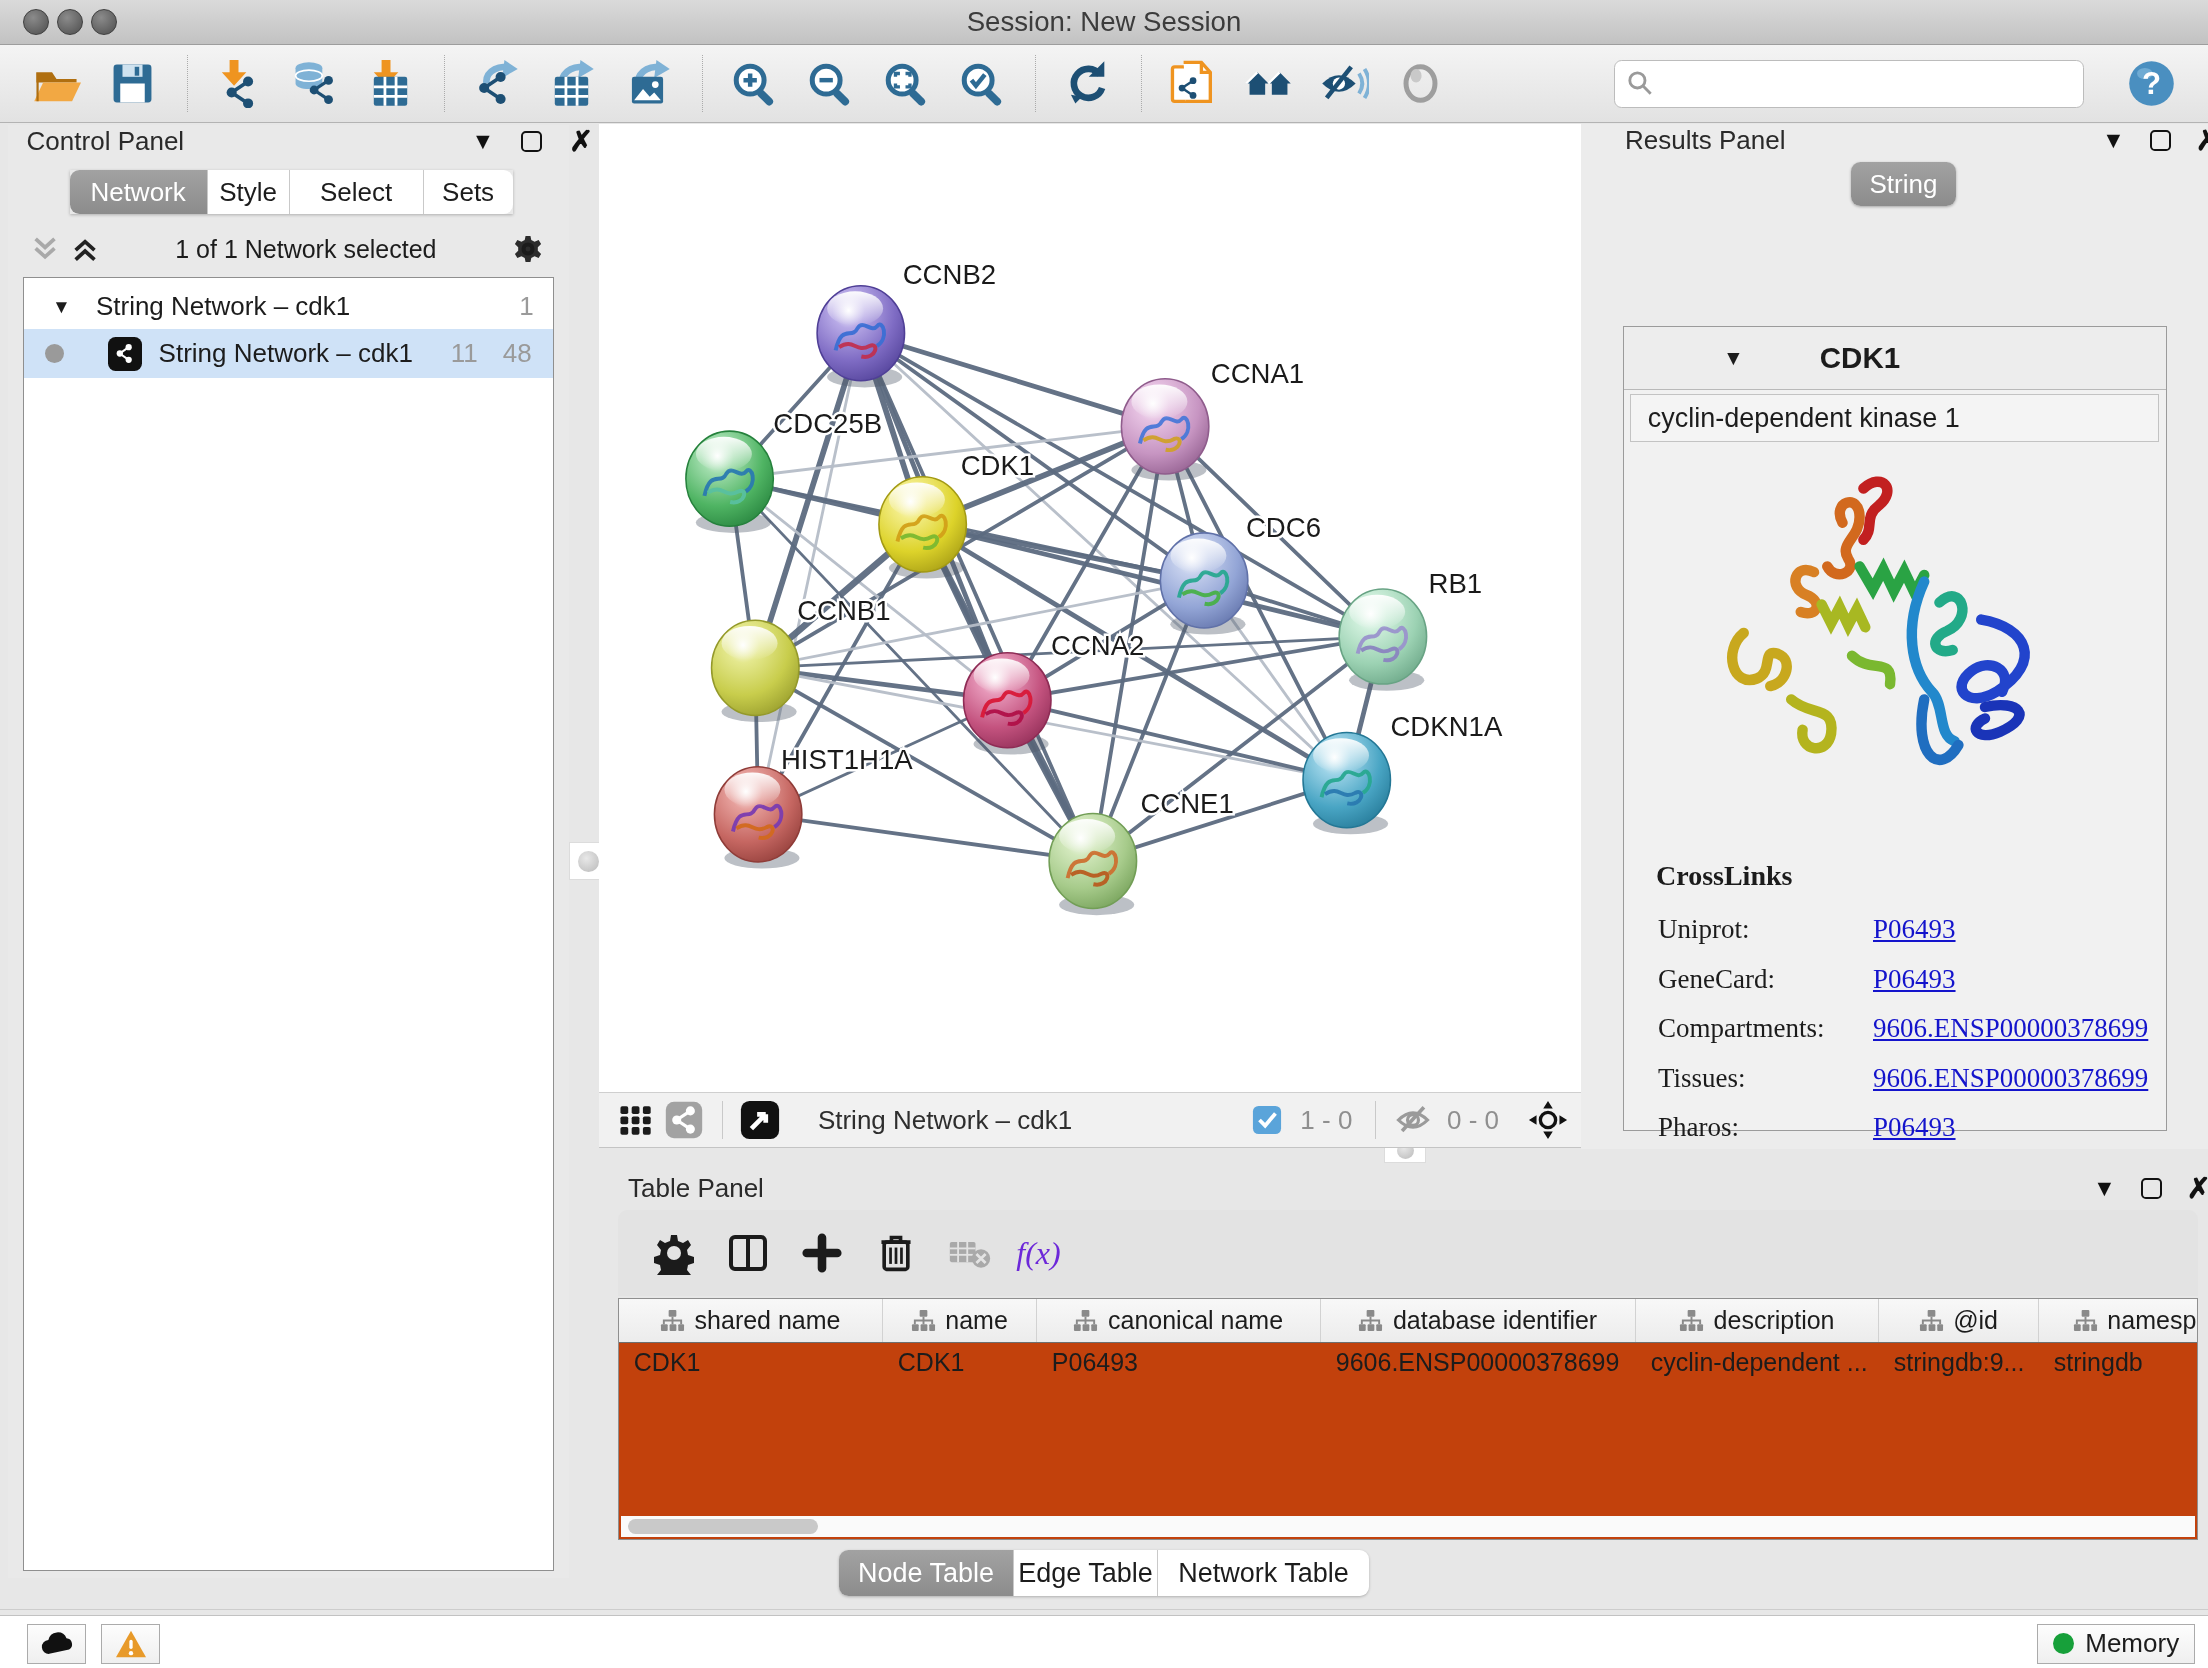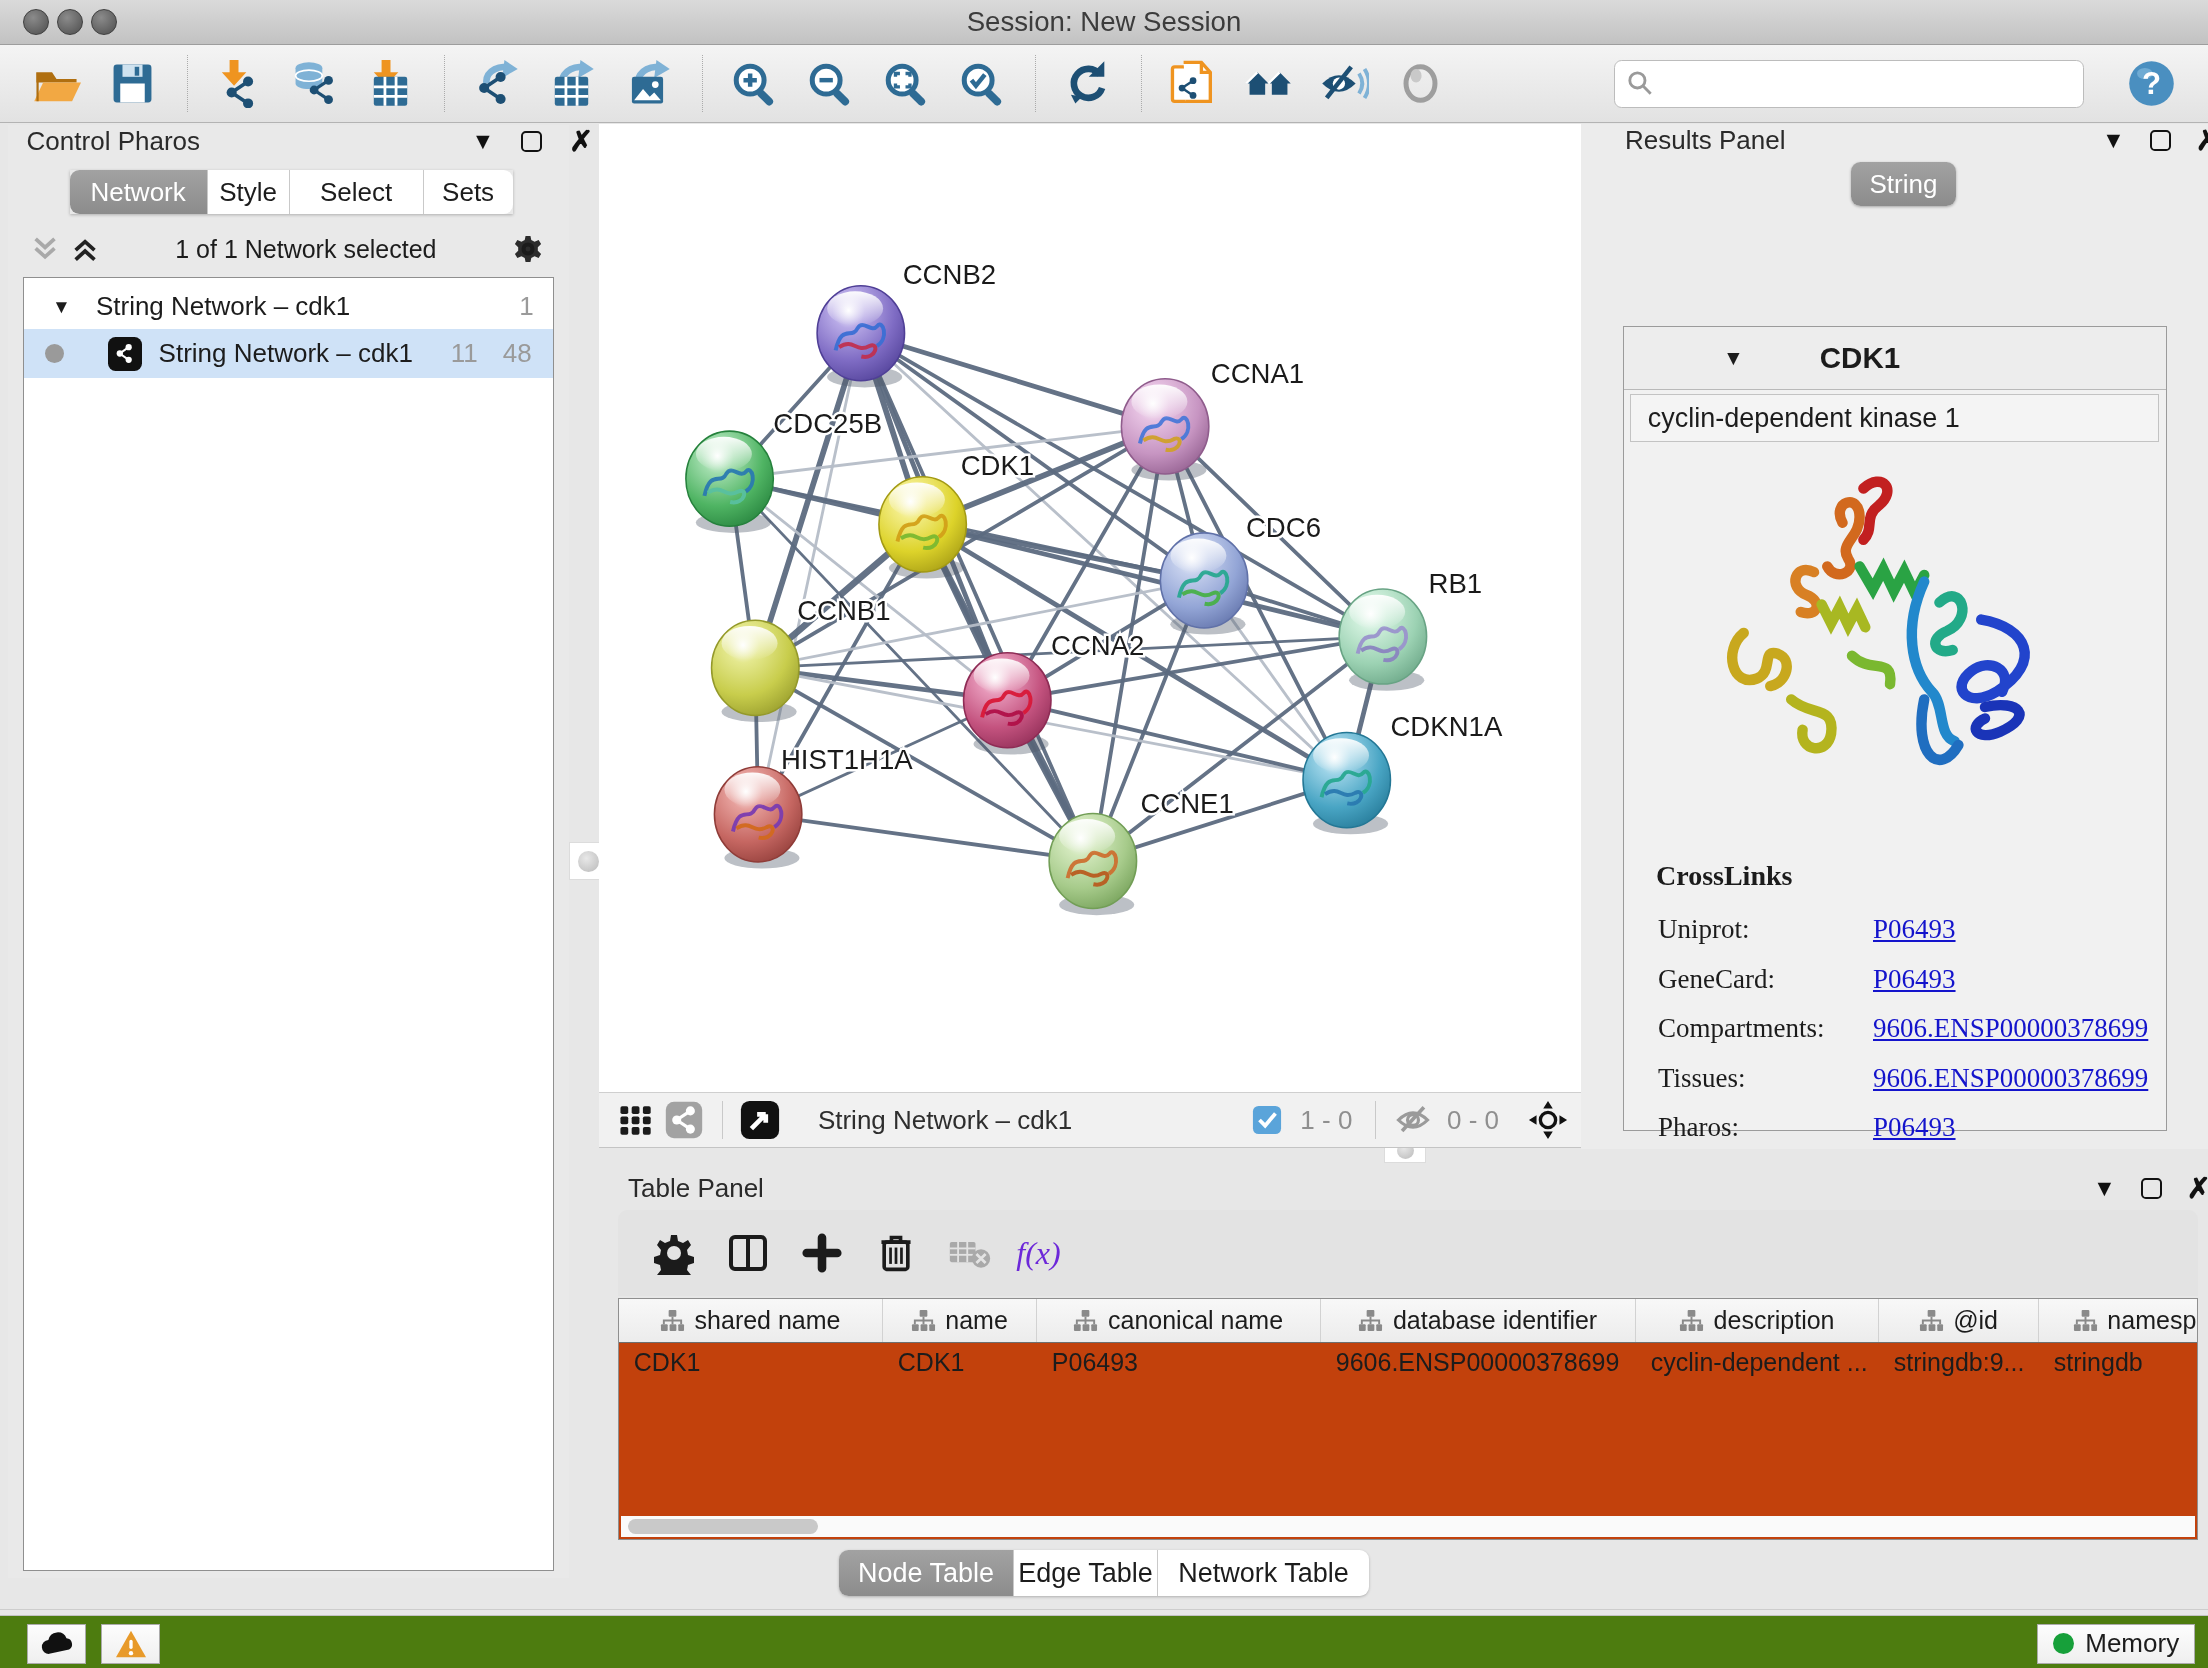--- a/index.html
+++ b/index.html
@@ -91,21 +91,21 @@
   .hthumb{position:absolute;left:7.6px;top:2.9px;width:190px;height:15px;border-radius:7.6px;background:#c9c9c9}
   .ftabs{position:absolute;left:0;top:1550px;width:2208px;height:46px;display:flex;justify-content:center}
   .ftabwrap{display:flex;height:46px;border-radius:9.5px;box-shadow:0 1px 2.9px rgba(0,0,0,.25)}
   .ftab{height:46px;display:flex;align-items:center;justify-content:center;background:#fff;
     font-size:27px;border-right:1px solid #c9c9c9;box-sizing:border-box}
   .ftab:first-child{border-radius:9.5px 0 0 9.5px}
   .ftab:last-child{border-radius:0 9.5px 9.5px 0;border-right:none}
   .ftab.active{background:linear-gradient(#a2a2a2,#8c8c8c);color:#fff}
   
   .statusline{position:absolute;left:0;top:1609px;width:2208px;border-top:1px solid #cdcdcd}
-  .statusbar{position:absolute;left:0;top:1615px;width:2208px;height:53px;background:#4d7c0f;
+  .statusbar{position:absolute;left:0;top:1615px;width:2208px;height:53px;background:#ffffff;
     border-top:1px solid #c2c2c2}
   .sbtn{position:absolute;top:7.6px;height:40px;background:linear-gradient(#fdfdfd,#efefef);
     border:1.9px solid #ababab;display:flex;align-items:center;justify-content:center;box-sizing:border-box}
   .memdot{width:21px;height:21px;border-radius:50%;background:#17a03a;margin-right:11.4px}
   .splitdot{position:absolute;width:38px;height:38px;background:#fff;border:1px solid #dcdcdc;
     display:flex;align-items:center;justify-content:center;box-sizing:border-box}
   .splitdot i{width:21px;height:21px;border-radius:50%;background:radial-gradient(circle at 40% 35%,#e8e8e8,#b9b9b9);display:block}
   .hier{width:25px;height:25px;flex:0 0 auto}
 </style>
 </head>
@@ -299,21 +299,21 @@
       <svg viewBox="0 0 44 44">
         <circle cx="22" cy="22" r="20" fill="#4a8fc0"></circle>
         <ellipse cx="16" cy="13" rx="7" ry="5" fill="#7fb6dc" opacity=".7"></ellipse>
         <text x="22" y="31" text-anchor="middle" font-size="28" font-weight="bold" fill="#fff" font-family="Liberation Sans,sans-serif">?</text>
       </svg>
     </span>
   </div>
 
 <div class="cpanel">
   <div class="pctrl" style="left:19px">
-    <span class="paneltitle">Control Pharos</span>
+    <span class="paneltitle">Control Panel</span>
   </div>
   <div class="pctrl" style="left:464px;gap:27px">
     <span class="caret">▼</span>
     <span class="floatbox"></span>
     <span class="closex">✗</span>
   </div>
   <div class="seg" id="cp-tabs">
       <div class="tab active" style="width: 138px;">Network</div>
       <div class="tab" style="width: 82px;">Style</div>
       <div class="tab" style="width: 134px;">Select</div>

